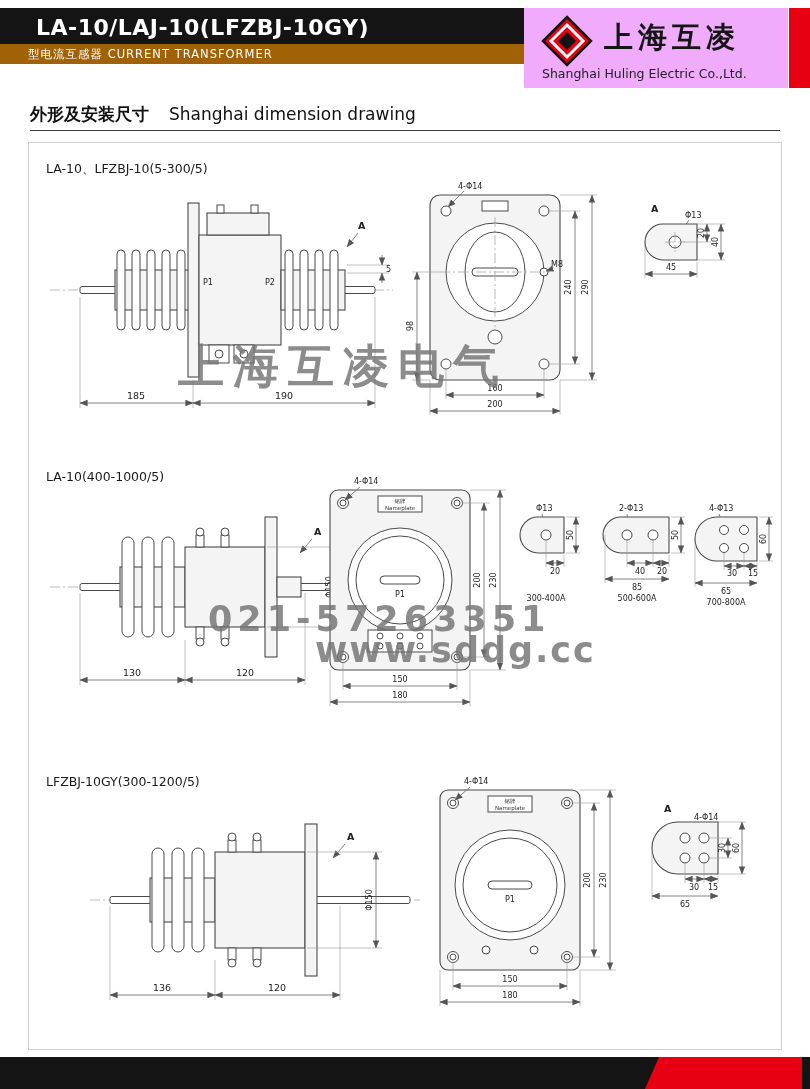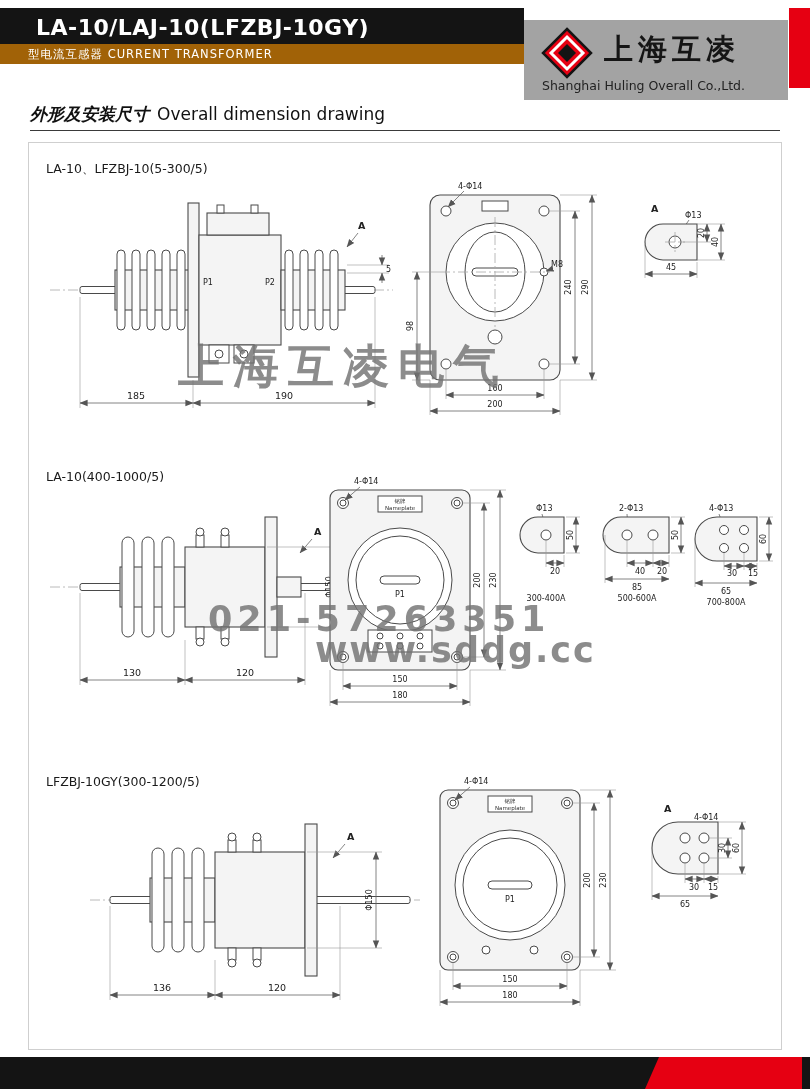--- a/index.html
+++ b/index.html
@@ -7,30 +7,30 @@
   body { width:810px; height:1089px; position:relative; overflow:hidden;
          font-family:"DejaVu Sans","Liberation Sans",sans-serif; }
 
   
   .header-black { position:absolute; left:0; top:8px; width:524px; height:38px;
     background:#141414; color:#fff; display:flex; align-items:center; padding-left:36px; }
   .header-title { font-size:22px; font-weight:bold; letter-spacing:.5px; }
   .header-gray { position:absolute; left:0; top:44px; width:524px; height:20px;
     background:#a16207; color:#fff; display:flex; align-items:center; padding-left:28px;
     font-size:11.5px; letter-spacing:1px; }
-  .brand { position:absolute; left:524px; top:20px; width:264px; height:80px; background:#a3a3a3; }
+  .brand { position:absolute; left:524px; top:8px; width:264px; height:80px; background:#f0abfc; }
   .logo { position:absolute; left:16px; top:6px; }
   .brand-cn { position:absolute; left:80px; top:10px; font-size:29px; font-weight:bold;
     color:#151515; letter-spacing:5px; white-space:nowrap; }
   .brand-en { position:absolute; left:18px; top:58px; font-size:12.5px; color:#222; white-space:nowrap; }
   .red-stripe { position:absolute; right:0; top:8px; width:21px; height:80px; background:#e60012; }
 
   
   .section-head { position:absolute; left:30px; top:103px; font-size:17px; color:#111; }
-  .section-head .cn { font-weight:bold; margin-right:8px;font-style:italic; }
+  .section-head .cn { font-weight:bold; margin-right:20px; }
   .section-rule { position:absolute; left:30px; top:130px; width:750px; height:0; border-top:1.5px solid #3a3a3a; }
 
   
   .frame { position:absolute; left:28px; top:142px; width:754px; height:908px; border:1px solid #cfcfcf; }
   .drawing { position:absolute; }
   svg text { font-family:"DejaVu Sans","Liberation Sans",sans-serif; }
   .lbl  { font-size:12.5px; fill:#1a1a1a; }
   .dim  { font-size:9.5px; fill:#222; }
   .dims { font-size:8px;  fill:#222; }
   .np   { font-size:5.5px; fill:#333; }
@@ -70,26 +70,26 @@
 </div>
 <div class="brand">
   <div class="logo">
     <svg width="54" height="54" viewBox="0 0 54 54">
       <polygon points="27,3 51,27 27,51 3,27" fill="#e60012" stroke="#141414" stroke-width="2.5"></polygon>
       <polygon points="27,11 43,27 27,43 11,27" fill="none" stroke="#fff" stroke-width="3"></polygon>
       <polygon points="27,18 36,27 27,36 18,27" fill="#141414"></polygon>
     </svg>
   </div>
   <div class="brand-cn">上海互凌</div>
-  <div class="brand-en">Shanghai Huling Overall Co.,Ltd.</div>
+  <div class="brand-en">Shanghai Huling Electric Co.,Ltd.</div>
 </div>
 <div class="red-stripe"></div>
 
 <div class="section-head">
-  <span class="cn">外形及安装尺寸</span><span class="en">Overall dimension drawing</span>
+  <span class="cn">外形及安装尺寸</span><span class="en">Shanghai dimension drawing</span>
 </div>
 <div class="section-rule"></div>
 
 <div class="frame"></div>
 
 <svg class="drawing" style="left:30px;top:145px" width="748" height="306" viewBox="0 0 748 306">
   <text x="16" y="28" class="lbl">LA-10、LFZBJ-10(5-300/5)</text>
 
   <g transform="translate(15,40)">
     <line class="cl" x1="5" y1="105" x2="348" y2="105"></line>

